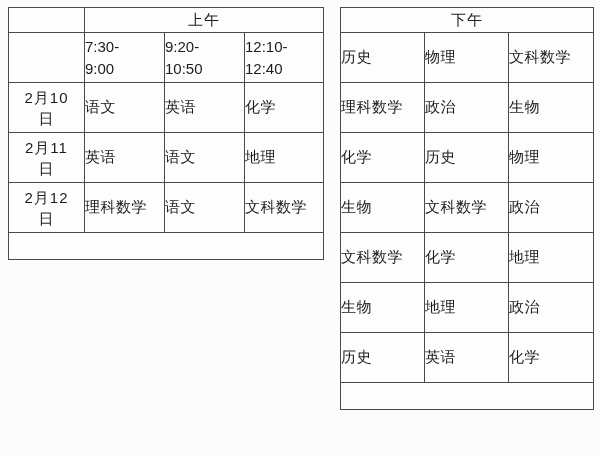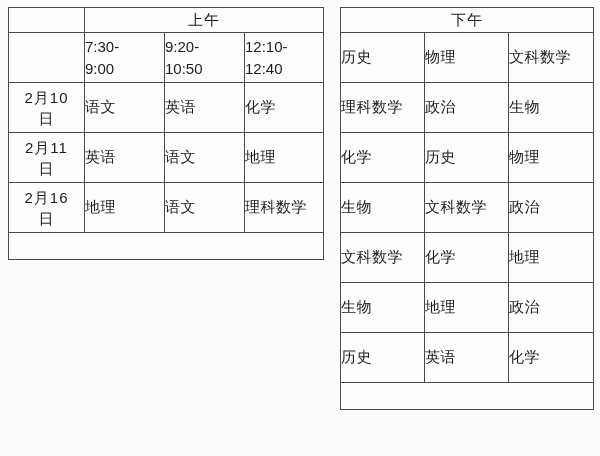--- a/index.html
+++ b/index.html
@@ -95,26 +95,26 @@
       <td class="date">
         <span class="dl">2月11</span>
         <span class="dl">日</span>
       </td>
       <td class="subj">英语</td>
       <td class="subj">语文</td>
       <td class="subj">地理</td>
     </tr>
     <tr class="r-day">
       <td class="date">
-        <span class="dl">2月16</span>
+        <span class="dl">2月12</span>
         <span class="dl">日</span>
       </td>
-      <td class="subj">地理</td>
+      <td class="subj">理科数学</td>
       <td class="subj">语文</td>
-      <td class="subj">理科数学</td>
+      <td class="subj">文科数学</td>
     </tr>
     <tr class="r-empty">
       <td colspan="4"></td>
     </tr>
   </tbody>
     </table>
 
   <table class="tbl tbl-right">
     <colgroup>
       <col style="width:84px">

